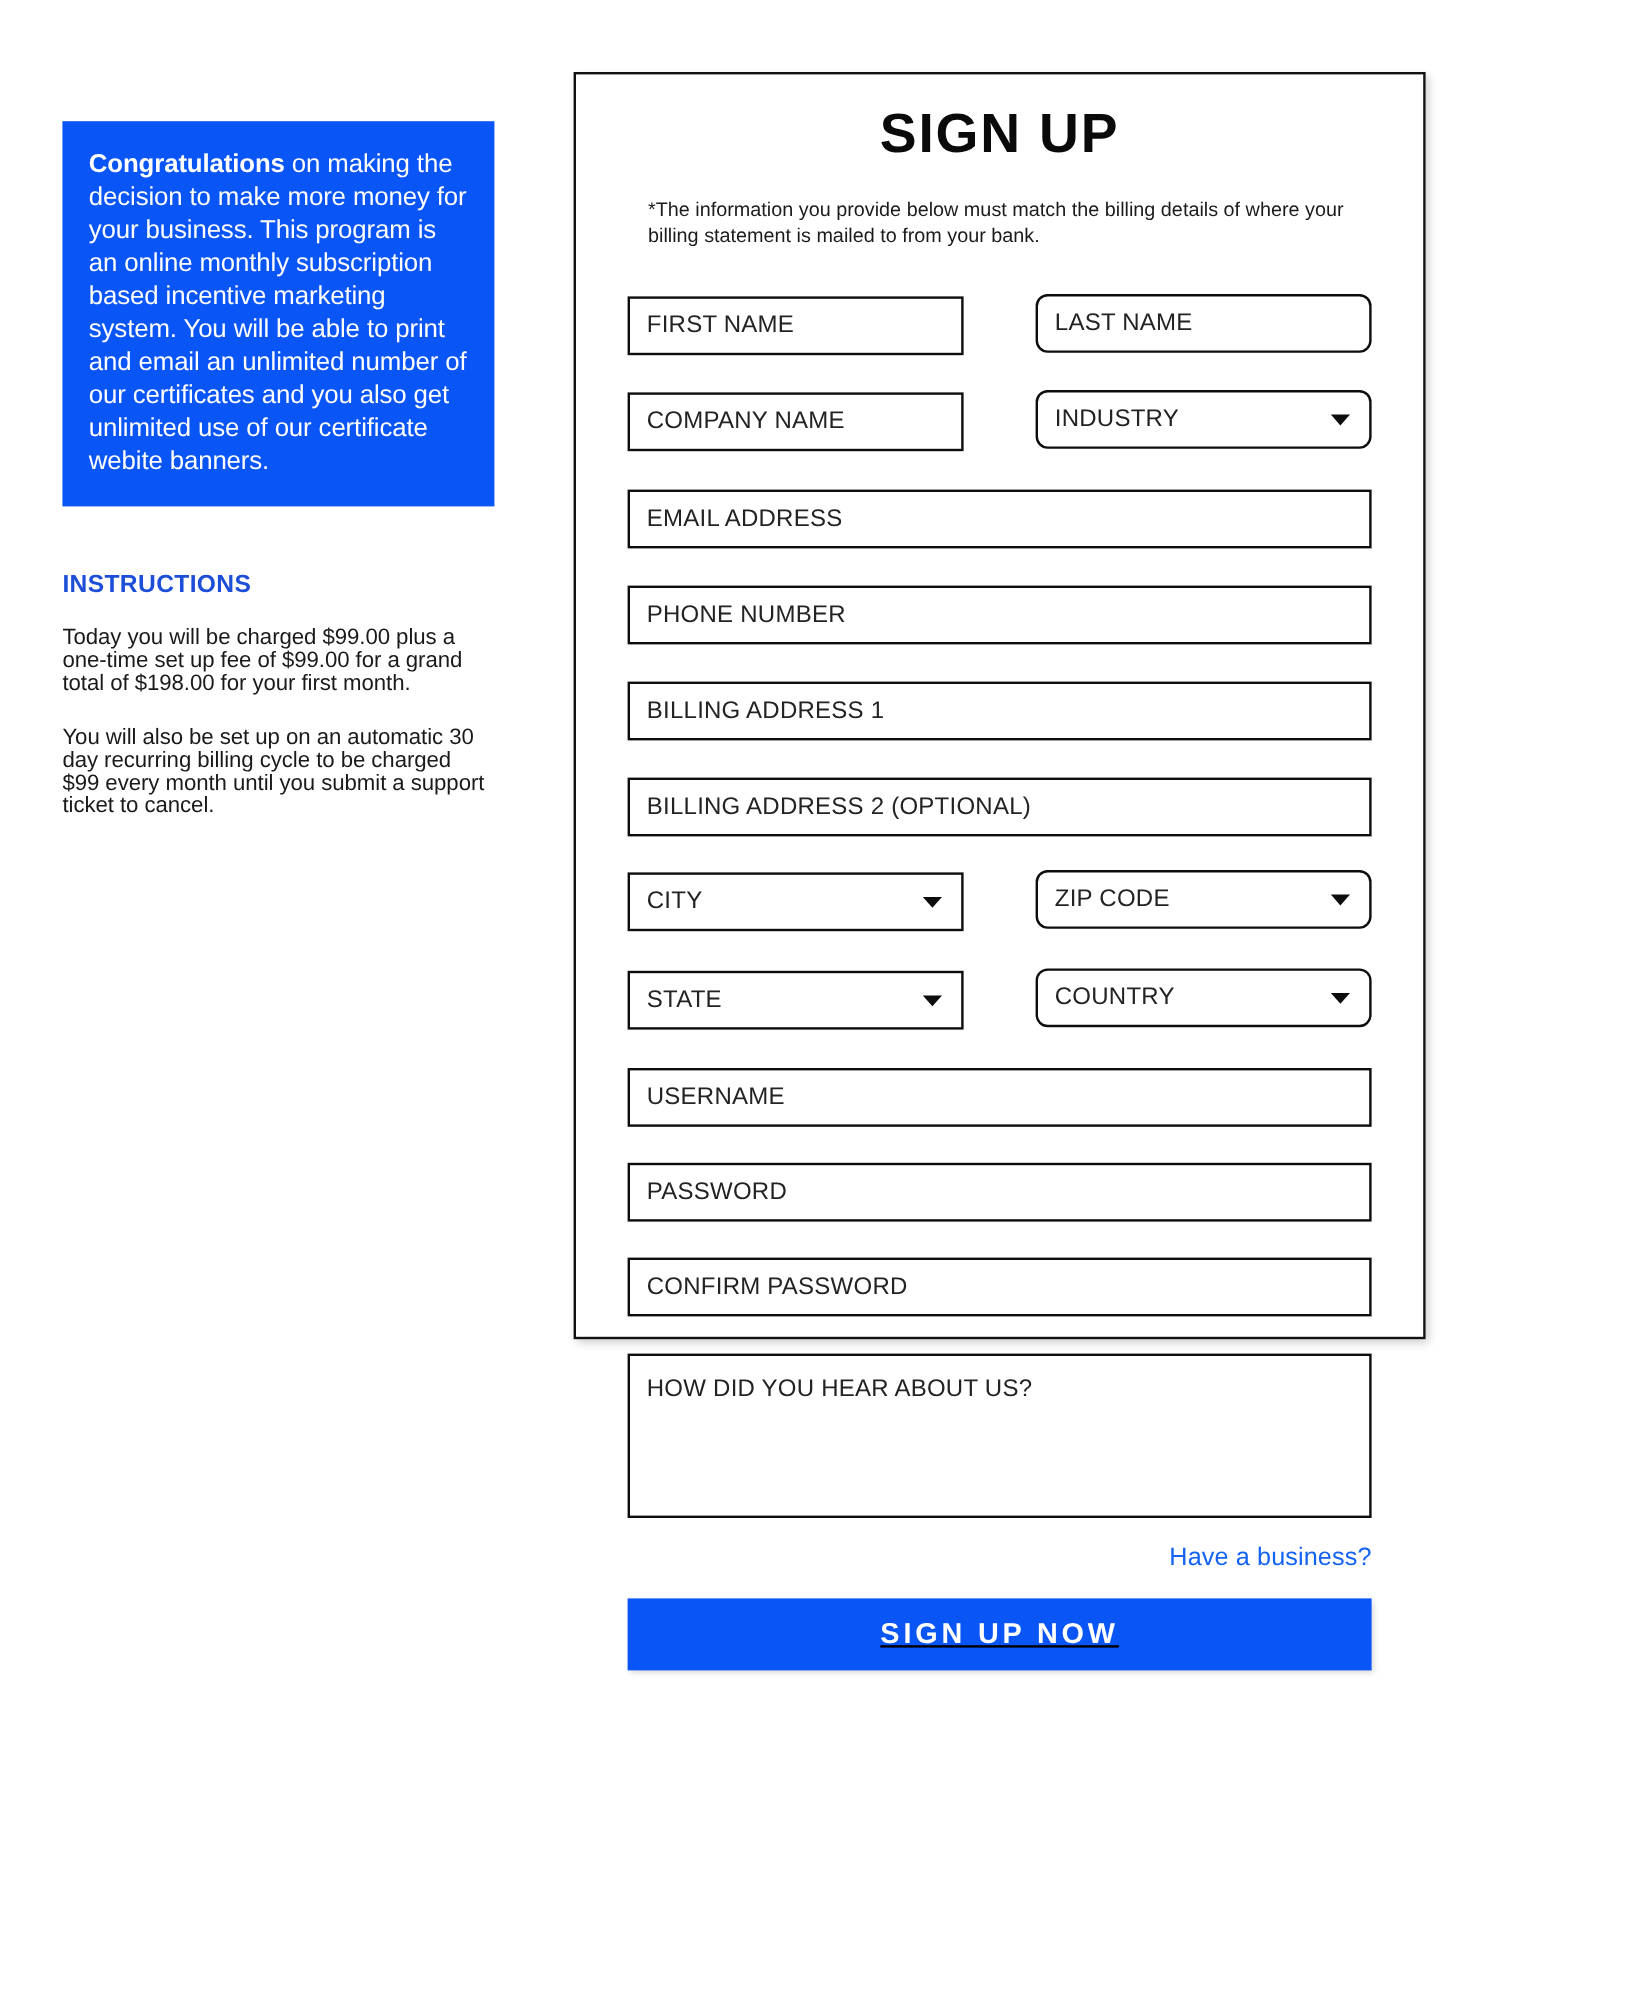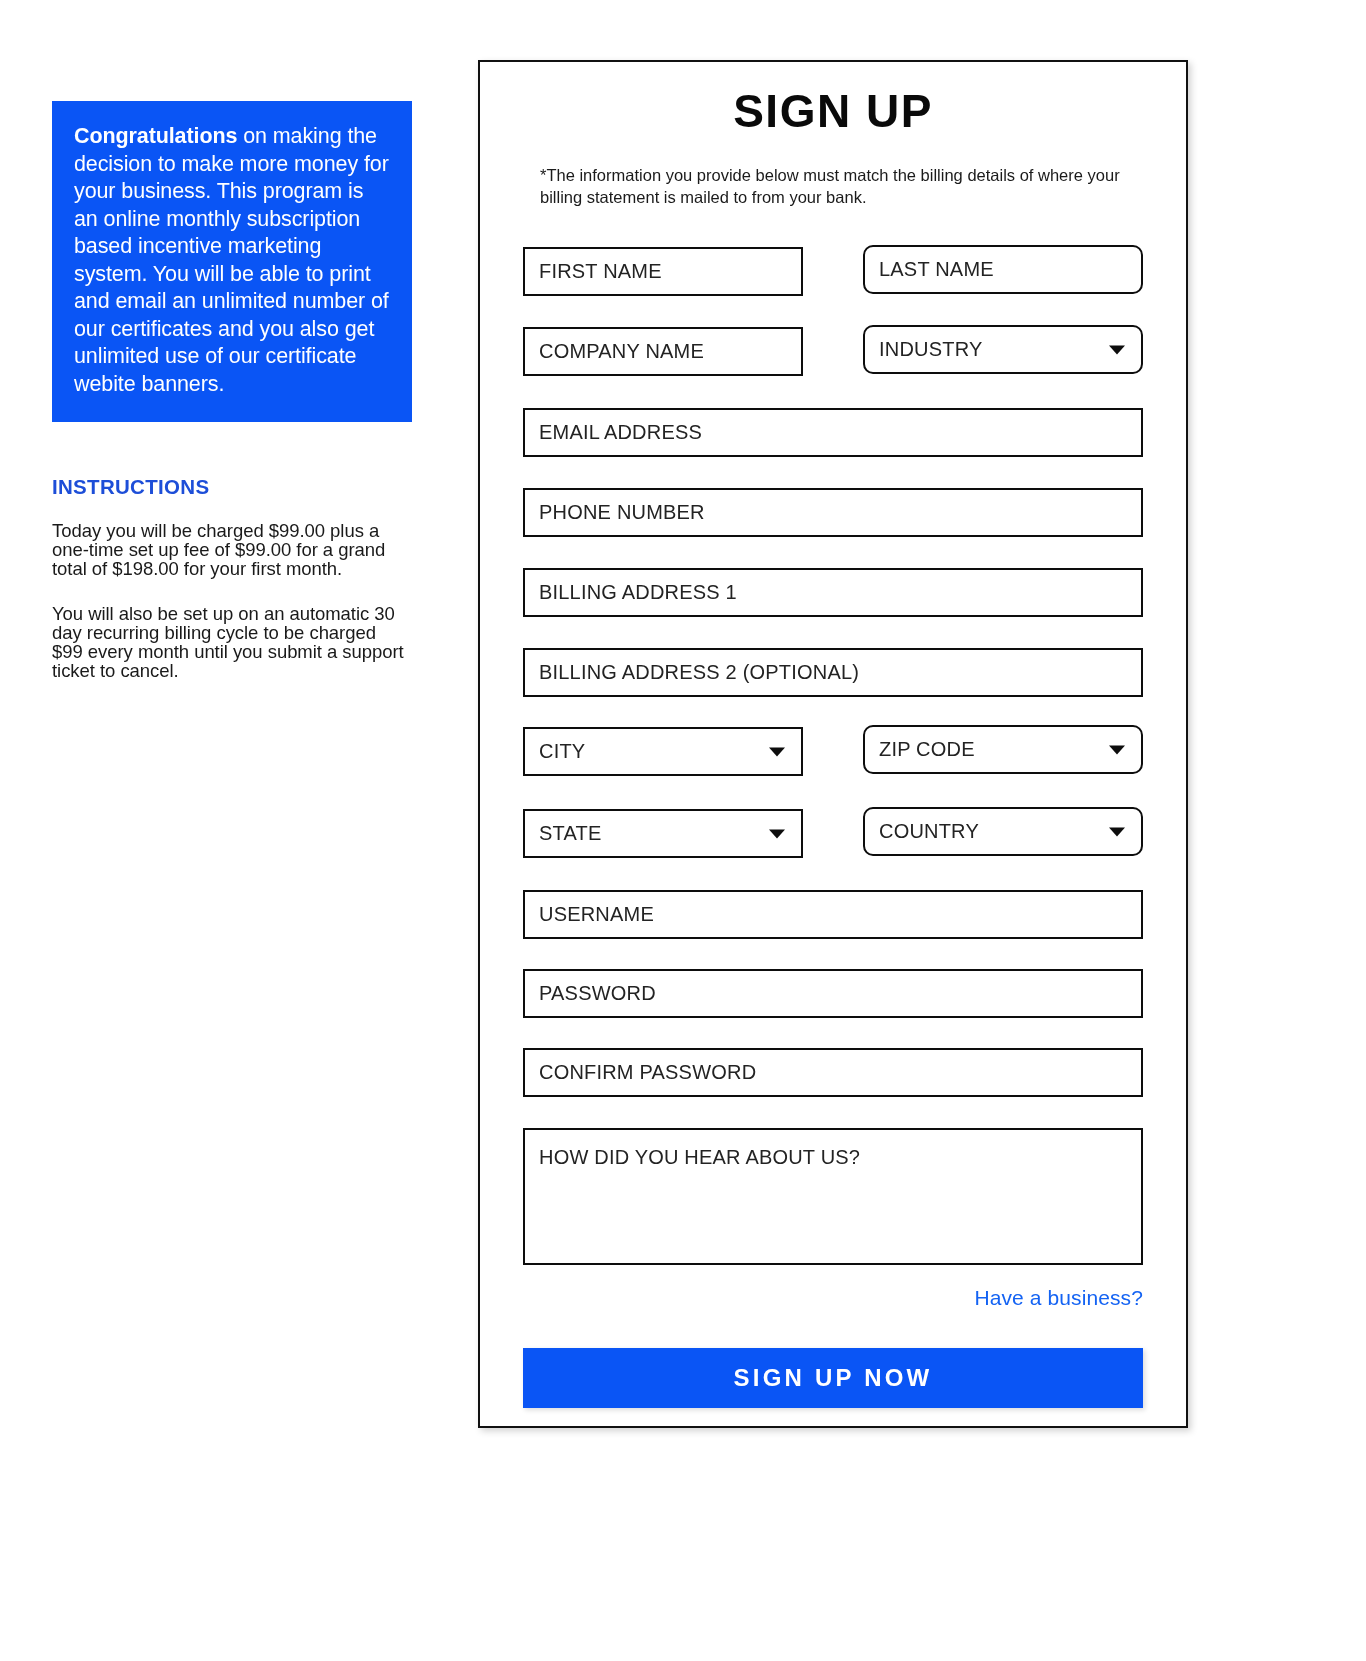--- a/index.html
+++ b/index.html
@@ -59,21 +59,21 @@
     width: 352px;
   }
   .instr-para.gap { margin-top: 26px; }
 
   
   .form-card {
     position: absolute;
     left: 478px;
     top: 60px;
     width: 710px;
-    height: 1368px;
+    height: 1056px;
     background: #ffffff;
     border: 2px solid #111111;
     box-shadow: 3px 3px 7px rgba(0,0,0,0.18);
   }
 
   .form-title {
     text-align: center;
     font-size: 46px;
     font-weight: 700;
     letter-spacing: 1.5px;
@@ -166,21 +166,22 @@
   }
   .promocode-link {
     font-size: 21px;
     color: #1463f3;
     text-decoration: none;
     letter-spacing: 0.1px;
   }
 
   .signup-wrap {
     padding: 0 43px 0 43px;
-    margin-top: 38px;
+    margin-top: 22px;
+    text-decoration: underline;
   }
   .signup-btn {
     width: 100%;
     height: 60px;
     background: #0a55f5;
     border: none;
     color: #ffffff;
     font-size: 24px;
     font-weight: 700;
     letter-spacing: 3.2px;

